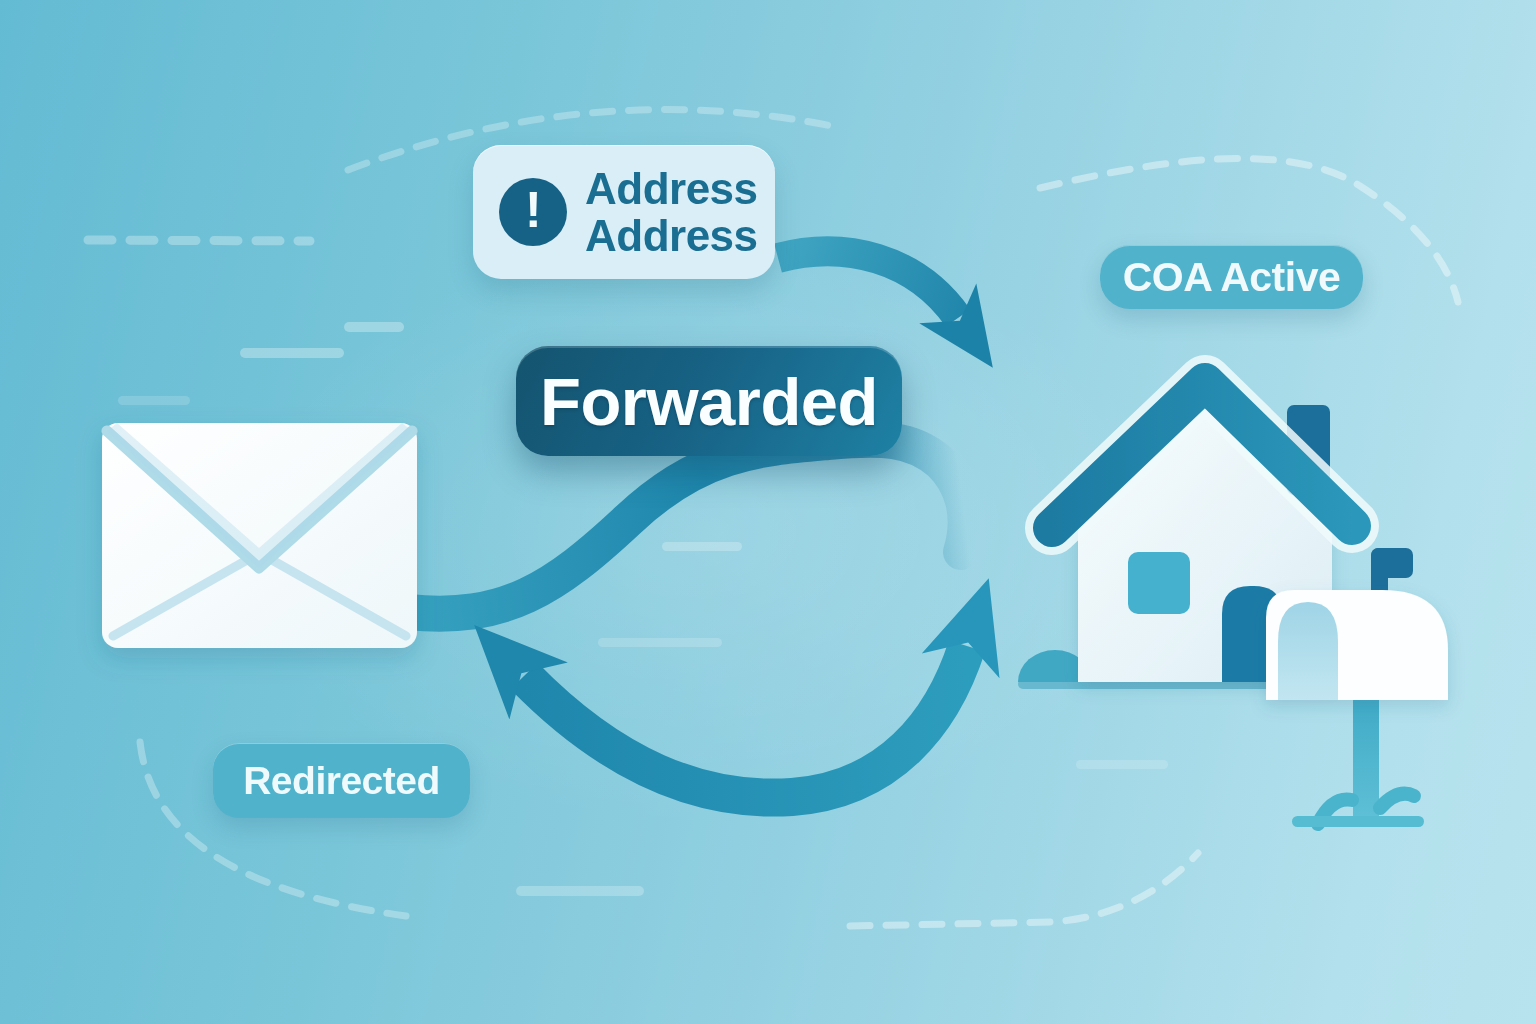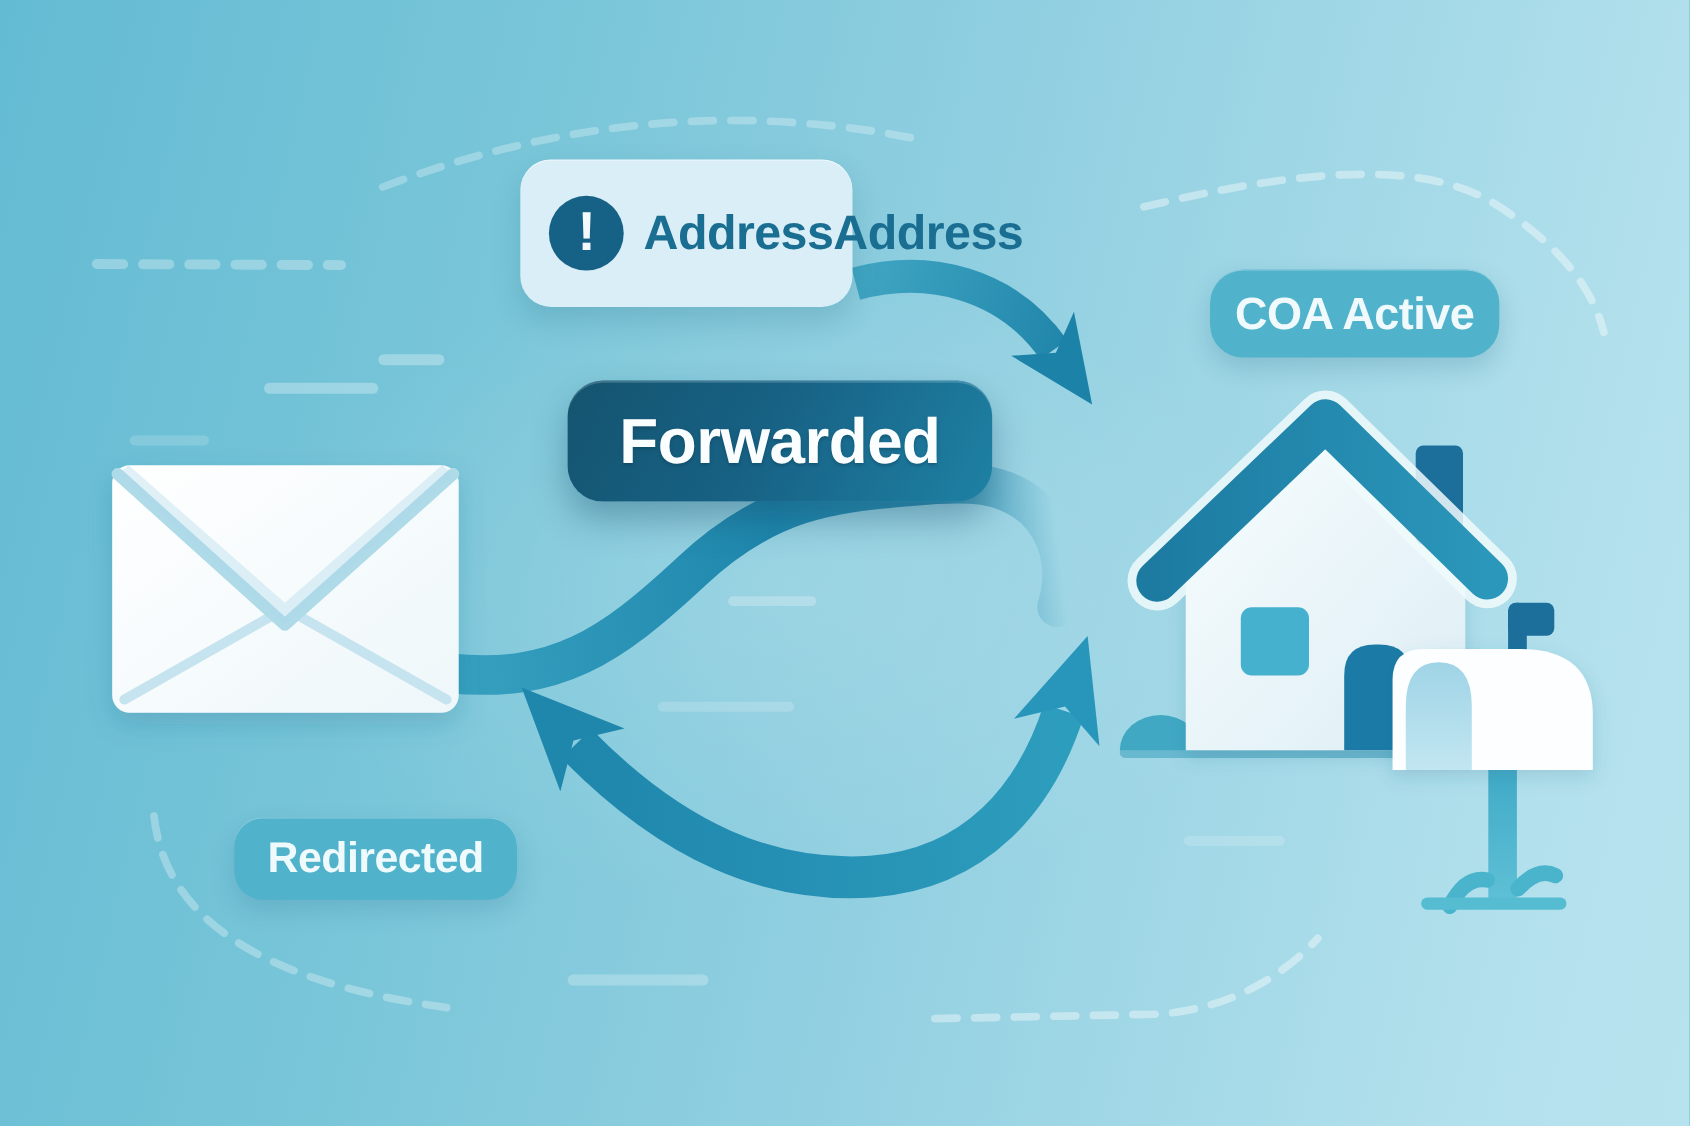--- a/index.html
+++ b/index.html
@@ -26,31 +26,31 @@
     background:var(--badge-light-bg,#d9eef6);
     box-shadow:0 12px 26px rgba(21,86,115,0.18), inset 0 1px 0 rgba(255,255,255,0.6);
     justify-content:flex-start;padding-left:26px;gap:18px;
   }
   .excl-circle{
     width:68px;height:68px;border-radius:50%;flex:0 0 auto;
     background:var(--accent-dark,#166186);
     color:#f2fafc;display:flex;align-items:center;justify-content:center;
     font-size:50px;font-weight:700;line-height:1;padding-bottom:4px;box-sizing:border-box;
   }
-  .addr-text{display:flex;flex-direction:row;color:var(--text-dark-teal,#1a6e92);
+  .addr-text{display:flex;flex-direction:column;color:var(--text-dark-teal,#1a6e92);
              font-size:44px;line-height:1.07;}
   .badge-forwarded{
     left:516px;top:346px;width:386px;height:110px;border-radius:32px;
     background:linear-gradient(118deg,var(--badge-dark-start,#14546f) 0%,#176184 45%,var(--badge-dark-end,#1e81a4) 100%);
-    color:var(--text-white,#fbfeff);font-size:58px;
+    color:var(--text-white,#fbfeff);font-size:67px;
     box-shadow:0 16px 32px rgba(14,66,94,0.35), inset 0 2px 0 rgba(255,255,255,0.18);
     text-shadow:0 2px 3px rgba(10,50,70,0.35);
   }
   .badge-coa{
-    left:1100px;top:245px;width:263px;height:80px;border-radius:30px;
+    left:1100px;top:245px;width:263px;height:64px;border-radius:30px;
     background:var(--badge-teal-bg,#4db1ca);color:#f0fafc;font-size:41px;
     box-shadow:0 10px 22px rgba(25,95,125,0.2), inset 0 1px 0 rgba(255,255,255,0.35);
   }
   .badge-redirected{
     left:213px;top:743px;width:257px;height:75px;border-radius:26px;
     background:var(--badge-teal-bg,#55b5cd);color:#eefafc;font-size:39px;
     box-shadow:0 10px 22px rgba(25,95,125,0.18), inset 0 1px 0 rgba(255,255,255,0.35);
   }
 </style>
 </head>

